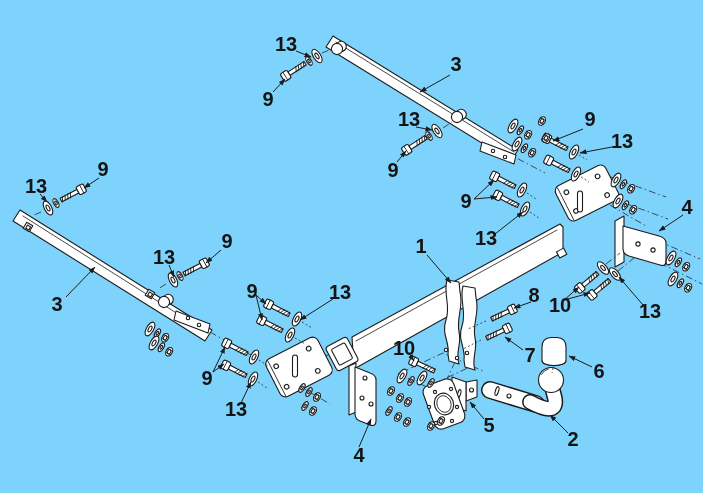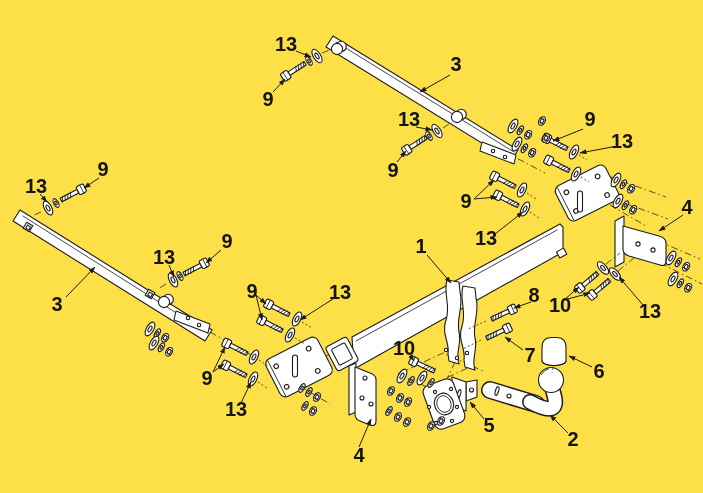--- a/index.html
+++ b/index.html
@@ -1,16 +1,16 @@
 <!DOCTYPE html>
 <html><head>
 <meta charset="utf-8">
 <style>
   html,body{margin:0;padding:0;background:#e9e9e9;}
-  .stage{position:relative;width:703px;height:493px;background:#fde047;overflow:hidden;
+  .stage{position:relative;width:703px;height:493px;background:#7dd3fc;overflow:hidden;
          font-family:"Liberation Sans",sans-serif;}
   svg{position:absolute;left:0;top:0;}
   .st{fill:#ffffff;stroke:#1c1c1c;stroke-width:1.1;stroke-linejoin:round;}
   .ln{fill:none;stroke:#1c1c1c;stroke-width:1.1;stroke-linecap:round;}
   .thin{stroke-width:0.8;}
   .dash{stroke-dasharray:7 3 1.5 3;stroke-width:0.8;fill:none;stroke:#2a2a2a;}
   .dot{stroke-dasharray:2 2.2;stroke-width:0.8;fill:none;stroke:#2a2a2a;}
   .leader{fill:none;stroke:#1c1c1c;stroke-width:1;}
   .lbl{font:700 20px "Liberation Sans",sans-serif;fill:#141414;text-anchor:middle;}
 </style>

